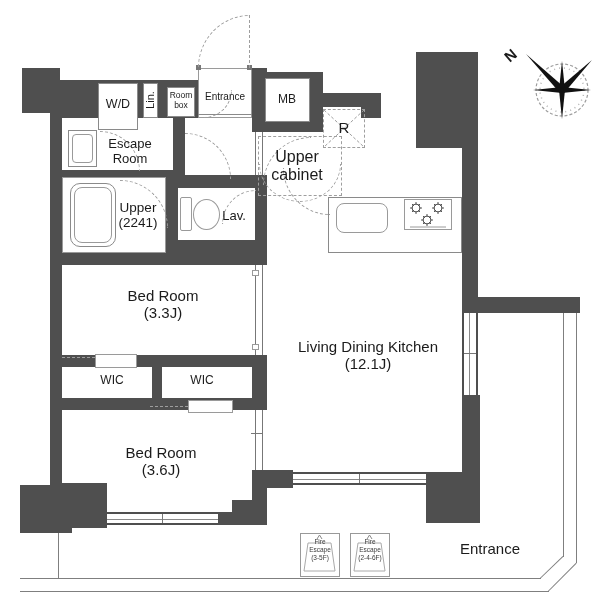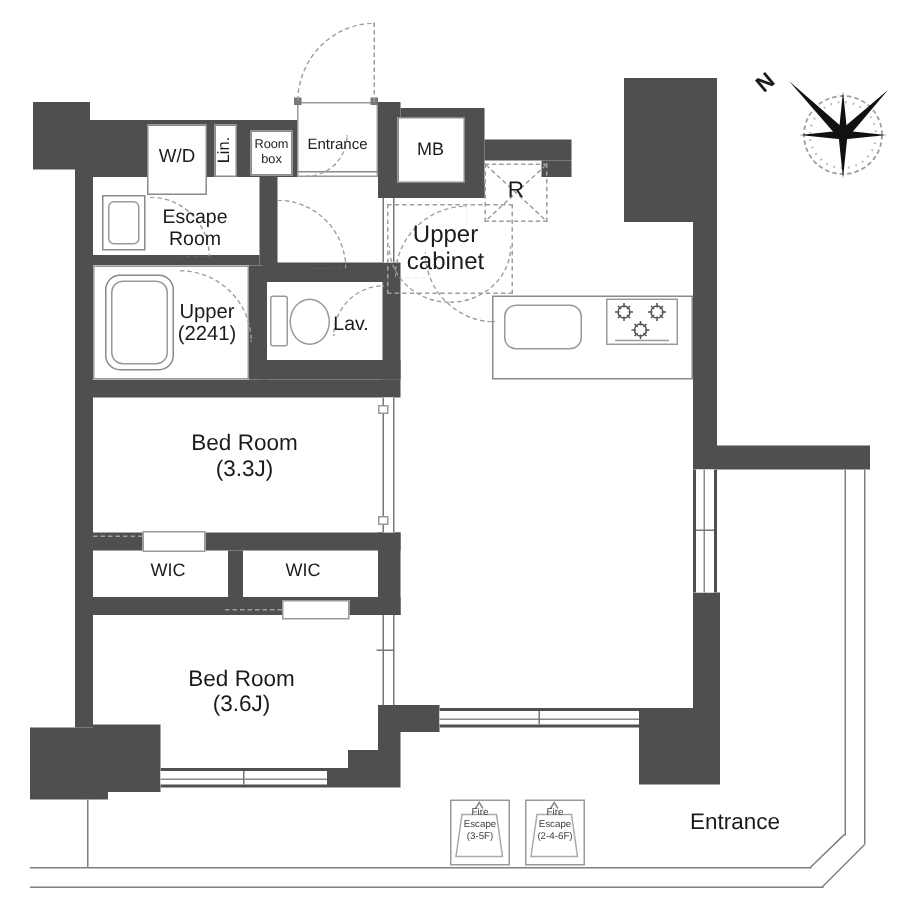--- a/index.html
+++ b/index.html
@@ -213,16 +213,18 @@
     <div>Bed Room</div>
       <div>(3.3J)</div>
   </div>
   <div class="lbl" style="left:112px;top:381px;font-size:12px">WIC</div>
   <div class="lbl" style="left:202px;top:381px;font-size:12px">WIC</div>
   <div class="lbl" style="left:161px;top:462px;font-size:15px">
     <div>Bed Room</div>
       <div>(3.6J)</div>
   </div>
   <div class="lbl" style="left:368px;top:356px;font-size:15px">
+    <div>Living Dining Kitchen</div>
+      <div>(12.1J)</div>
   </div>
   <div class="lbl" style="left:490px;top:549px;font-size:15px">Entrance</div>
 
 </div>
 
 </body></html>

